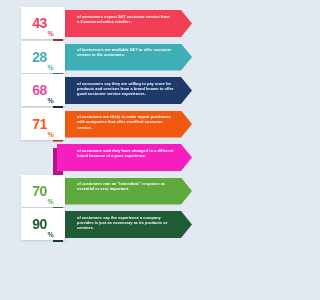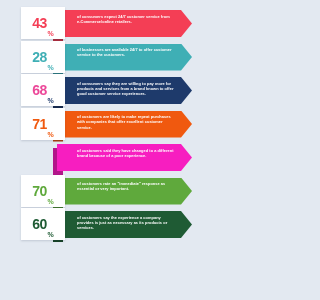--- a/index.html
+++ b/index.html
@@ -176,19 +176,19 @@
           <span class="pct-sign" style="color: rgb(95, 169, 60);">%</span>
         </div>
       </div>
       <div class="stat-row">
         <div class="fold" style="background: rgb(31, 91, 52); left: 53px; top: 7px;"></div>
         <div class="banner-wrap">
           <div class="banner" style="background: rgb(31, 91, 52);"></div>
           <div class="banner-text">of customers say the experience a company provides is just as necessary as its products or services.</div>
         </div>
         <div class="pct-card">
-          <span class="pct-value" style="color: rgb(31, 91, 52);">60</span>
+          <span class="pct-value" style="color: rgb(31, 91, 52);">90</span>
           <span class="pct-sign" style="color: rgb(31, 91, 52);">%</span>
         </div>
       </div>
     </div>
 
 </div>
 
 </body></html>

